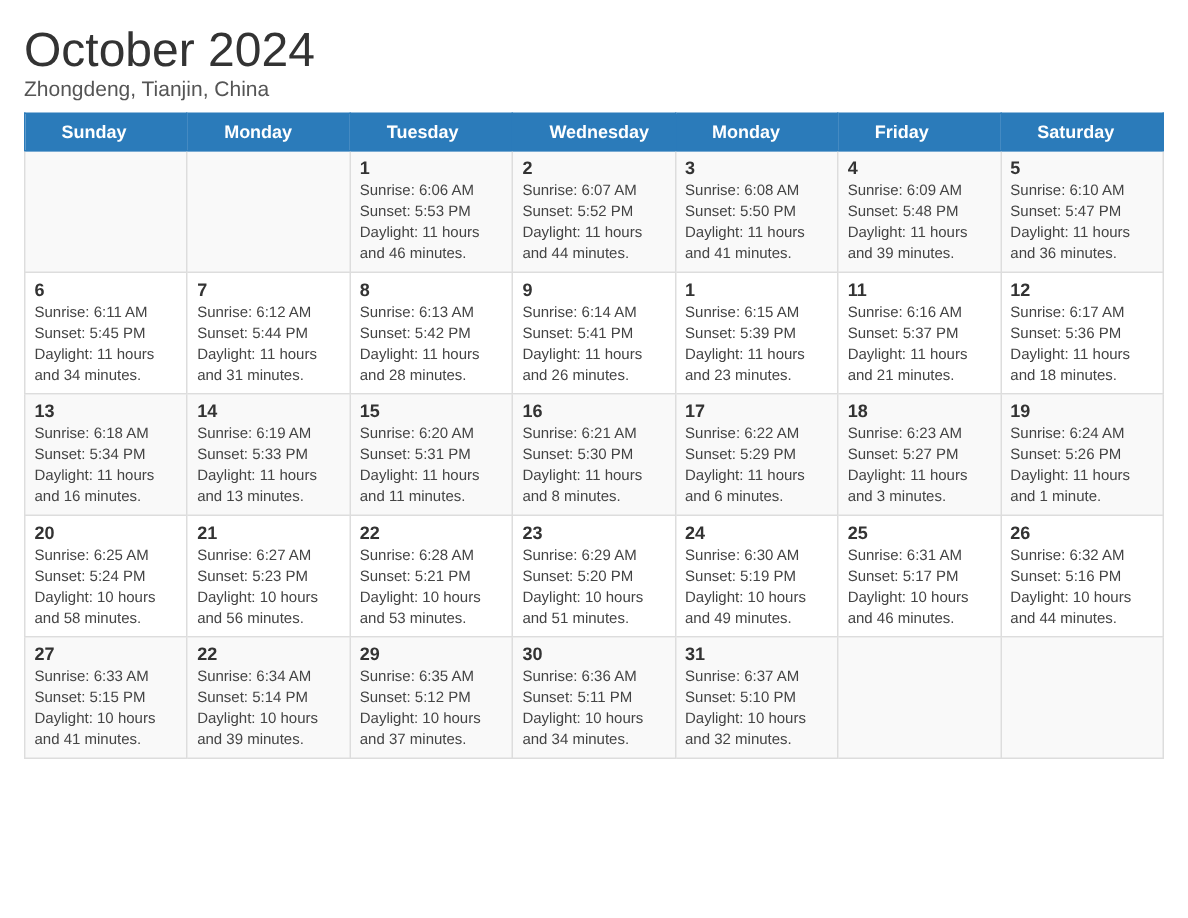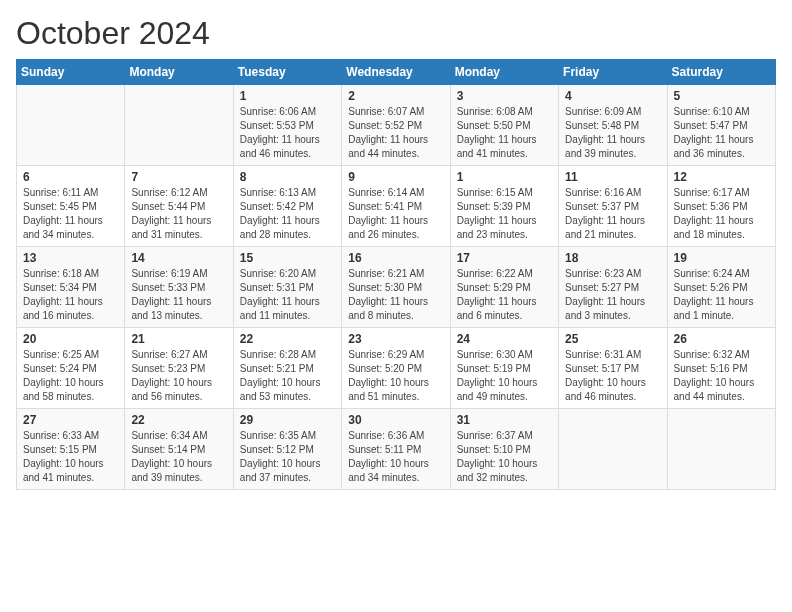--- a/index.html
+++ b/index.html
@@ -51,21 +51,21 @@
     }
     table {
       width: 100%;
       border-collapse: collapse;
       table-layout: fixed;
     }
     thead tr th {
       background-color: #2b7bba;
       color: #fff;
       text-align: left;
-      padding: 5px 4px;
+      padding: 5px 24px;
       font-size: 12px;
       font-weight: bold;
       border: 1px solid #2b7bba;
     }
     tbody tr td {
       vertical-align: top;
       padding: 4px 6px;
       font-size: 10px;
       color: #333;
       border: 1px solid #ddd;
@@ -89,20 +89,21 @@
       line-height: 1.4;
       color: #444;
     }
   </style>
 </head>
 <body>
 
 <div class="header">
   <div class="title-block">
     <div class="title-month">October 2024</div>
+    <div class="title-location">Zhongdeng, Tianjin, China</div>
   </div>
 </div>
 
 <table>
   <thead>
     <tr>
     <th>Sunday</th>
         <th>Monday</th>
         <th>Tuesday</th>
         <th>Wednesday</th>

